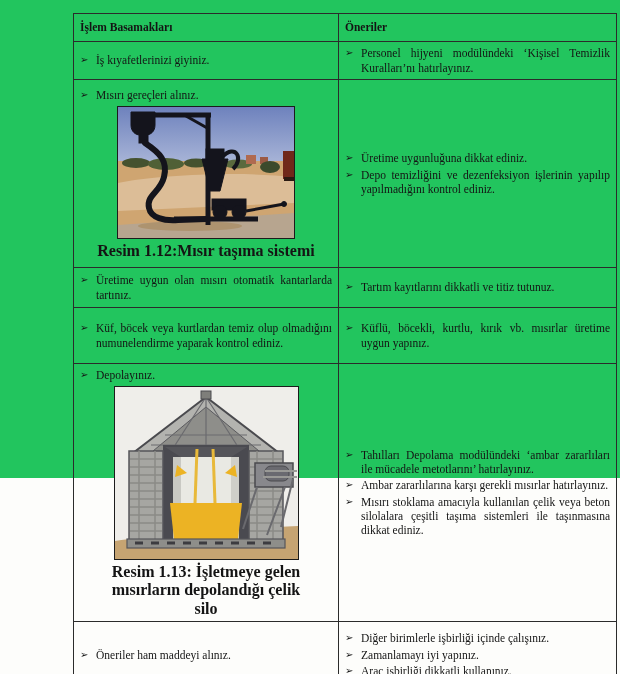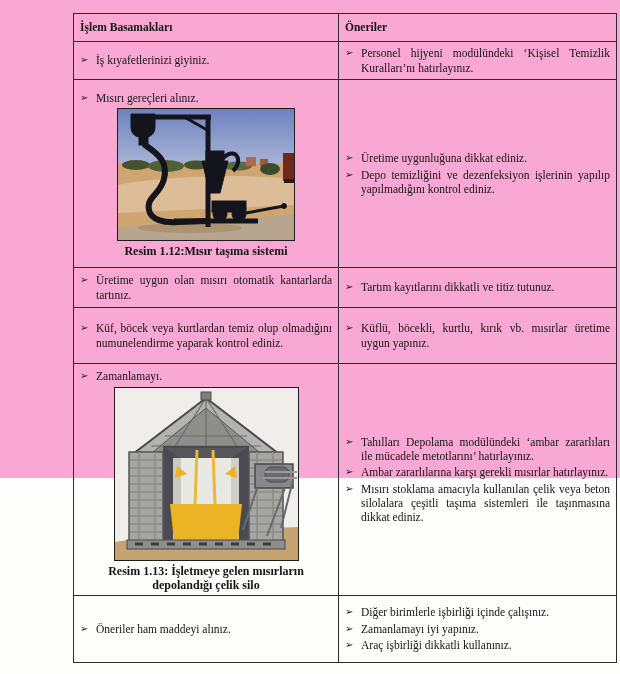--- a/index.html
+++ b/index.html
@@ -3,21 +3,21 @@
 <meta charset="utf-8">
 <style>
   html,body{margin:0;padding:0;}
   body{
     width:620px;height:674px;
     background:#fdfdfb;
     font-family:"Liberation Serif","DejaVu Serif",serif;
     color:#141414;
     overflow:hidden;
   }
-  .sheet{position:relative;width:620px;height:478px;background:#f9a8d4;}
+  .sheet{position:relative;width:620px;height:478px;background:#22c55e;}
   table.doc{
     position:absolute;left:73px;top:13px;
     width:517px;border-collapse:collapse;table-layout:fixed;
   }
   table.doc td{
     border:1.6px solid #2b2b2b;
     vertical-align:middle;
     padding:2px 6px 2px 6px;
     font-size:11.5px;
     line-height:1.22;
@@ -25,21 +25,21 @@
   td.col-left{width:252px;}
   td.col-right{width:265px;}
   td.hcell{font-weight:bold;font-size:12.5px;padding-left:7px;}
   td.vtop{vertical-align:top;}
   .li{display:flex;align-items:flex-start;margin:2px 0;}
   .marker{flex:0 0 16px;font-size:10px;line-height:1.45;color:#141414;}
   .txt{flex:1;text-align:justify;}
   figure{margin:3px auto 0 auto;text-align:center;}
   figure svg{display:block;margin:0 auto;border:1.6px solid #1c1c1c;background:#fff;}
   figcaption{
-    font-weight:bold;font-size:12px;line-height:1.18;margin:3px auto 0 auto;
+    font-weight:bold;font-size:16px;line-height:1.18;margin:3px auto 0 auto;
     font-family:"Liberation Serif","DejaVu Serif",serif;
   }
   figcaption.cap2{max-width:210px;}
 </style>
 </head>
 <body>
 
 <div class="sheet">
   <table class="doc">
 
@@ -156,21 +156,21 @@
           <span class="marker">➢</span>
           <span class="txt">Küflü, böcekli, kurtlu, kırık vb. mısırlar üretime uygun yapınız.</span>
         </div>
       </td>
     </tr>
 
     <tr style="height:232px">
       <td class="col-left vtop">
         <div class="li">
           <span class="marker">➢</span>
-          <span class="txt">Zamanlamayı.</span>
+          <span class="txt">Depolayınız.</span>
         </div>
         <figure>
           <svg viewBox="0 0 183 172" width="183" height="172" xmlns="http://www.w3.org/2000/svg">
             <rect width="183" height="172" fill="#efeeea"></rect>
             <path d="M0,154 C40,148 120,142 183,139 L183,172 L0,172 Z" fill="#c6a472"></path>
 
             <path d="M91,10 L18,66 L164,66 Z" fill="#b3b3af" stroke="#4a4a4e" stroke-width="2"></path>
             <path d="M91,20 L38,64 L144,64 Z" fill="#8e8e8a" stroke="#5a5a5e" stroke-width="1"></path>
             <g stroke="#6a6a6e" stroke-width="1.2">
               <path d="M91,10 L55,66 M91,10 L127,66 M91,10 L91,66 M50,48 H132 M36,58 H146"></path>

